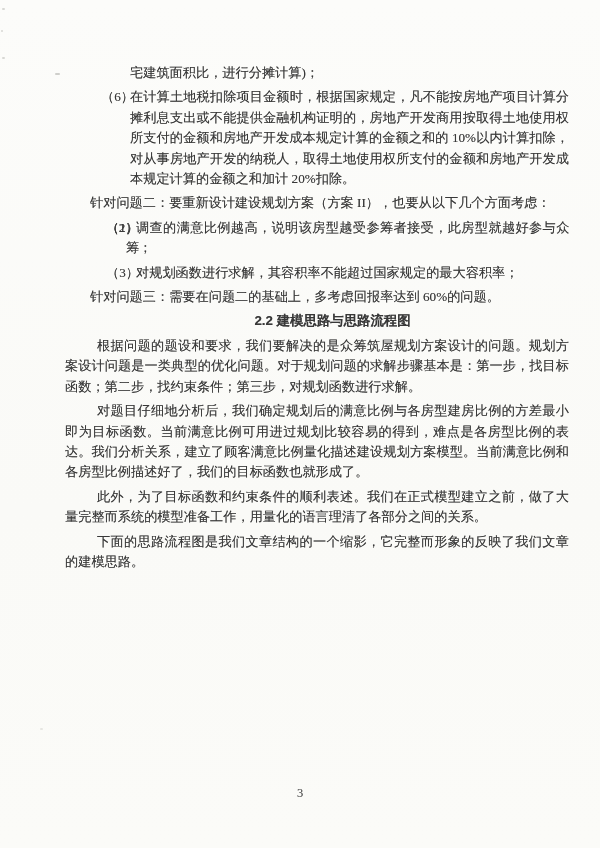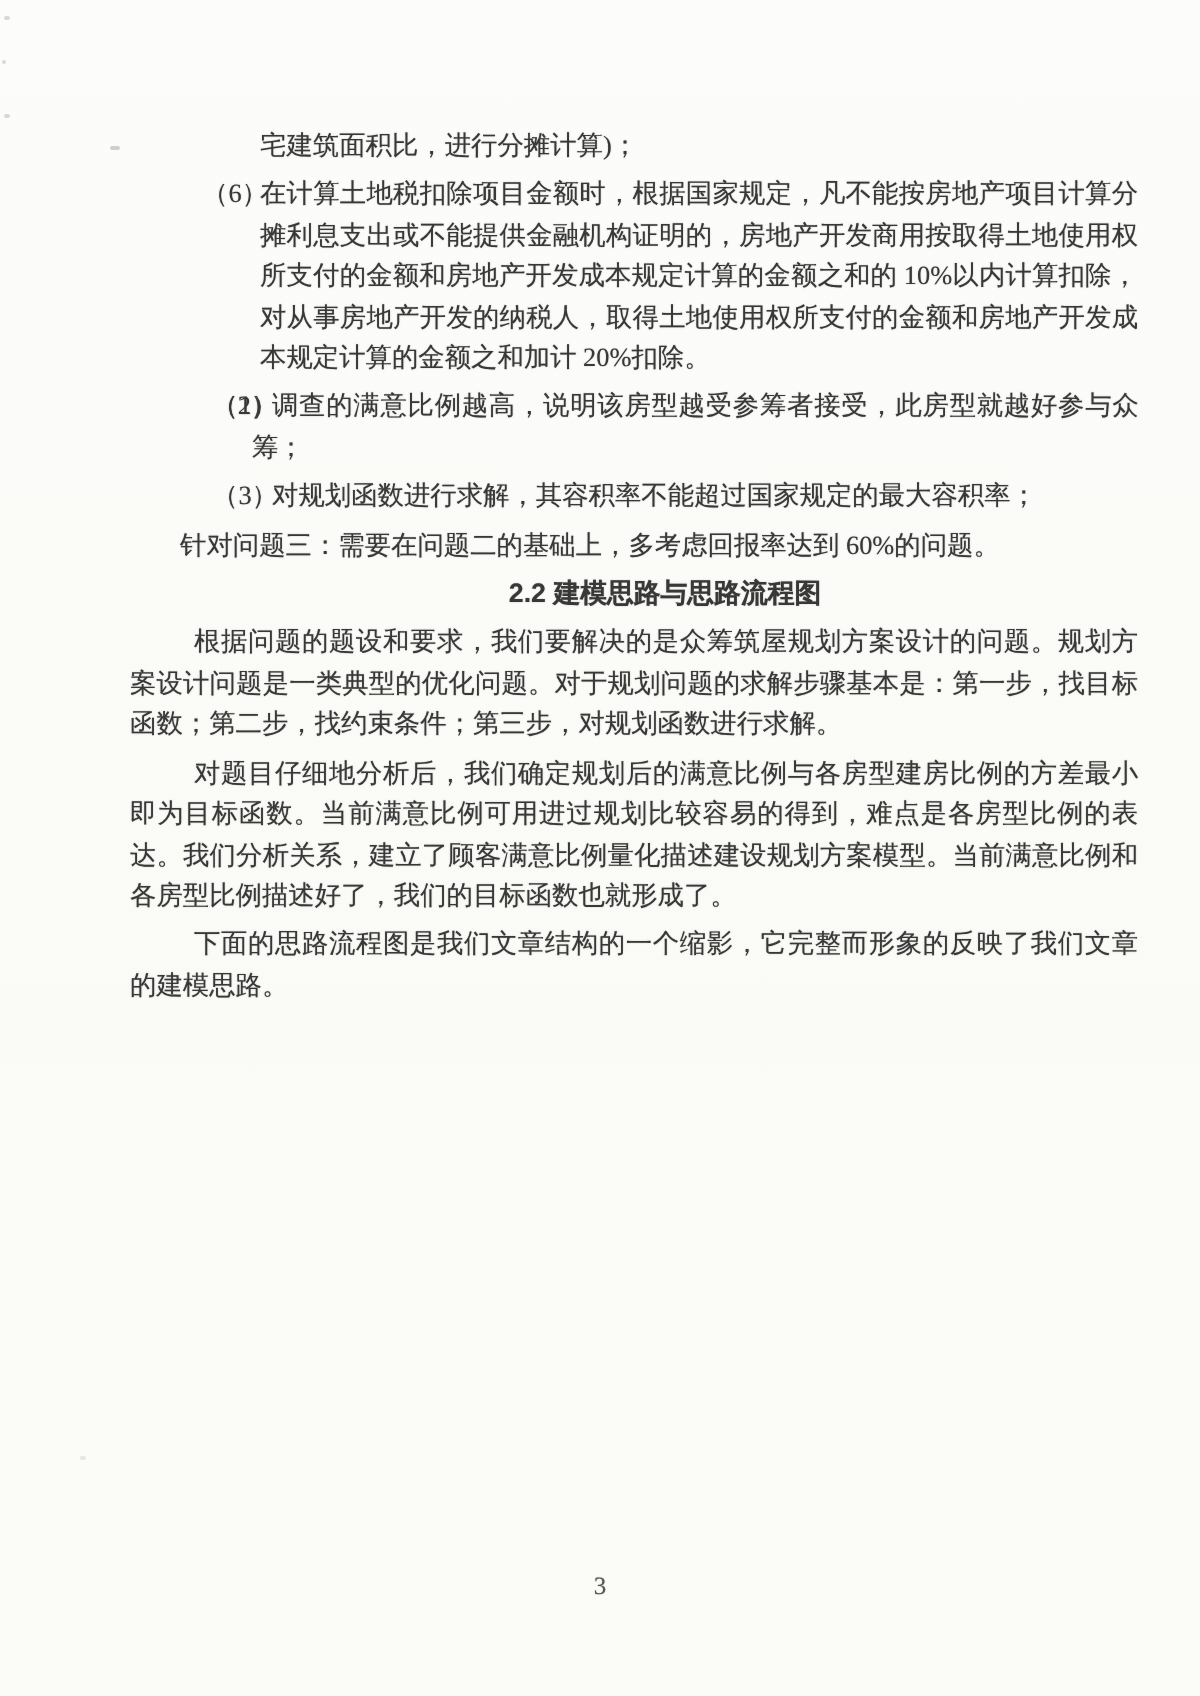--- a/index.html
+++ b/index.html
@@ -57,20 +57,21 @@
 
   <div class="content">
 
     <div class="cont">宅建筑面积比，进行分摊计算)；</div>
 
     <div class="li6">
       <span class="mk">（6）</span>
       <span>在计算土地税扣除项目金额时，根据国家规定，凡不能按房地产项目计算分摊利息支出或不能提供金融机构证明的，房地产开发商用按取得土地使用权所支付的金额和房地产开发成本规定计算的金额之和的 10%以内计算扣除，对从事房地产开发的纳税人，取得土地使用权所支付的金额和房地产开发成本规定计算的金额之和加计 20%扣除。</span>
     </div>
 
+    <div class="flush">针对问题二：要重新设计建设规划方案（方案 II），也要从以下几个方面考虑：</div>
 
     <div class="li">
       <span class="mk">（1）</span>
     </div>
 
     <div class="li tight">
       <span class="mk">（2）</span>
       <span>调查的满意比例越高，说明该房型越受参筹者接受，此房型就越好参与众筹；</span>
     </div>
 
@@ -81,20 +82,21 @@
 
     <div class="flush">针对问题三：需要在问题二的基础上，多考虑回报率达到 60%的问题。</div>
 
     <div class="heading">2.2 建模思路与思路流程图</div>
 
     <div class="para">根据问题的题设和要求，我们要解决的是众筹筑屋规划方案设计的问题。规划方案设计问题是一类典型的优化问题。对于规划问题的求解步骤基本是：第一步，找目标函数；第二步，找约束条件；第三步，对规划函数进行求解。</div>
 
     <div class="para">对题目仔细地分析后，我们确定规划后的满意比例与各房型建房比例的方差最小即为目标函数。当前满意比例可用进过规划比较容易的得到，难点是各房型比例的表达。我们分析关系，建立了顾客满意比例量化描述建设规划方案模型。当前满意比例和各房型比例描述好了，我们的目标函数也就形成了。</div>
 
 
+    <div class="para">此外，为了目标函数和约束条件的顺利表述。我们在正式模型建立之前，做了大量完整而系统的模型准备工作，用量化的语言理清了各部分之间的关系。</div>
 
     <div class="para">下面的思路流程图是我们文章结构的一个缩影，它完整而形象的反映了我们文章的建模思路。</div>
 
   </div>
 
   <div class="pageno">3</div>
 
 </div>
 
 </body></html>

